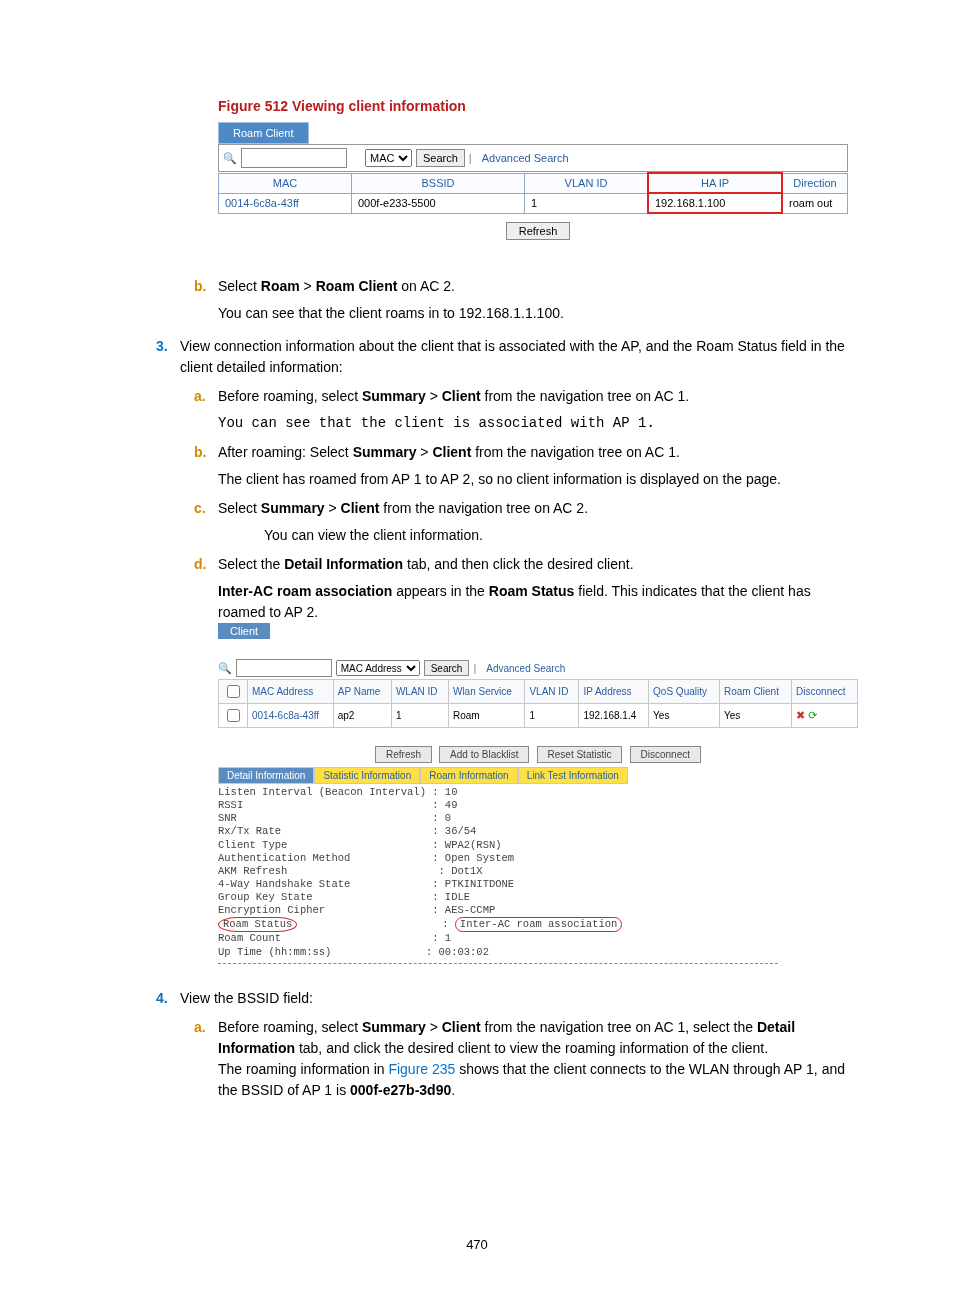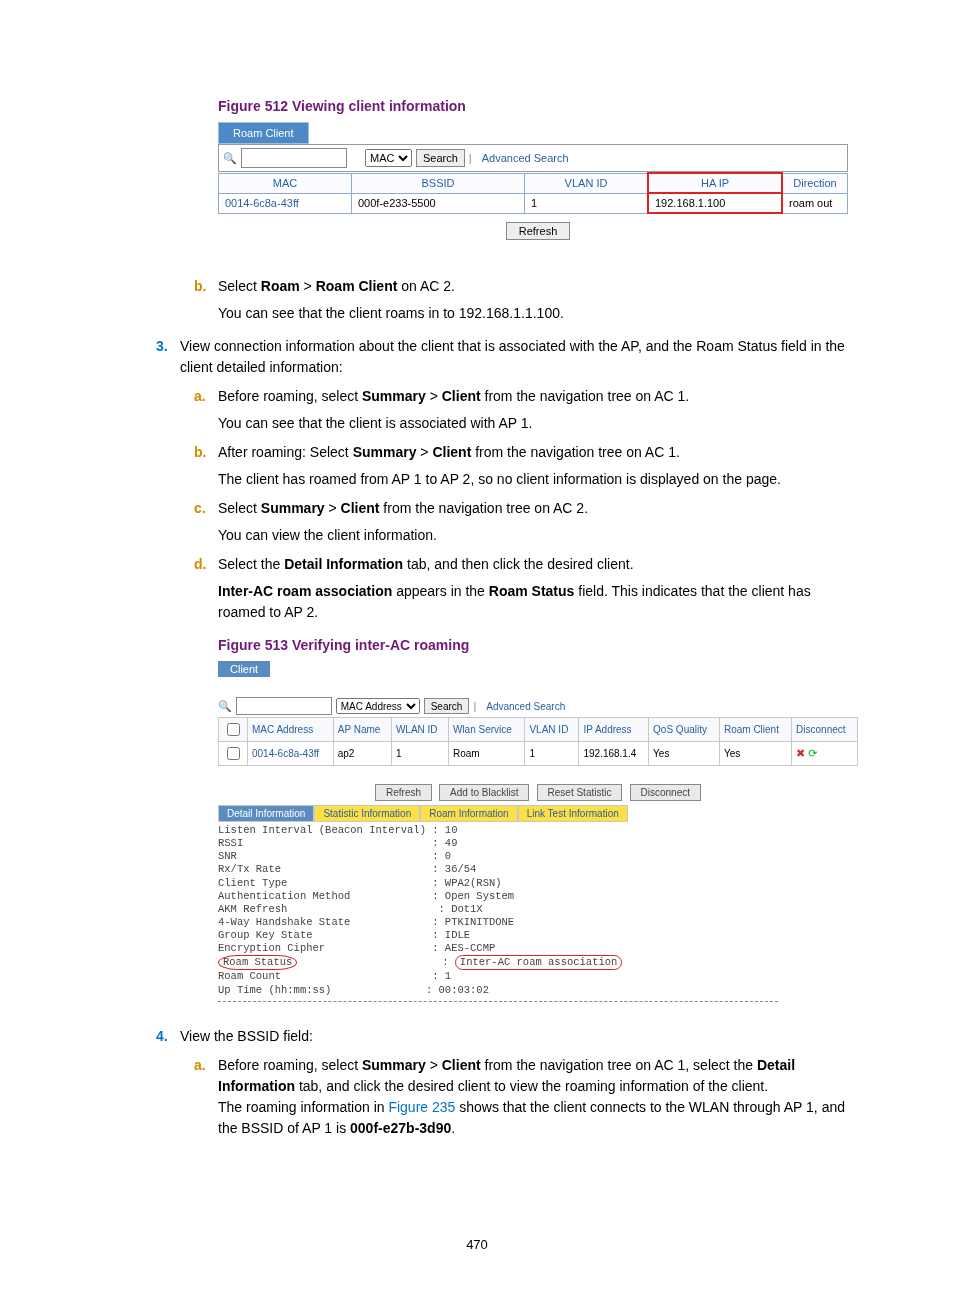--- a/index.html
+++ b/index.html
@@ -13,21 +13,21 @@
     color: #000;
   }
   .page {
     position: relative;
     width: 954px;
     height: 1296px;
     padding: 90px 100px 40px 156px;
     box-sizing: border-box;
   }
   .figure-title {
-    color: #701a75;
+    color: #b91c1c;
     font-weight: bold;
     font-size: 14px;
     margin: 8px 0 8px 62px;
   }
   
   .fig512 {
     margin-left: 62px;
     font-size: 11px;
     border-collapse: collapse;
     width: 640px;
@@ -250,51 +250,50 @@
 
   <div class="step-row">
     <span class="step-num">3.</span>
     <div class="step-content">View connection information about the client that is associated with the AP, and the Roam Status field in the client detailed information:</div>
   </div>
 
   <div class="sub-row">
     <span class="sub-letter">a.</span>
     <div class="sub-content">
       <span>Before roaming, select </span><span class="bold">Summary</span><span> &gt; </span><span class="bold">Client</span><span> from the navigation tree on AC 1.</span>
-      <div style="margin-top:6px;">You can see that the client is associated with AP 1.</div>
+      <div style="margin-top:6px;font-family:Liberation Mono, monospace;">You can see that the client is associated with AP 1.</div>
     </div>
   </div>
 
   <div class="sub-row">
     <span class="sub-letter">b.</span>
     <div class="sub-content">
       <span>After roaming: Select </span><span class="bold">Summary</span><span> &gt; </span><span class="bold">Client</span><span> from the navigation tree on AC 1.</span>
       <div style="margin-top:6px;">The client has roamed from AP 1 to AP 2, so no client information is displayed on the page.</div>
     </div>
   </div>
 
   <div class="sub-row">
     <span class="sub-letter">c.</span>
     <div class="sub-content">
       <span>Select </span><span class="bold">Summary</span><span> &gt; </span><span class="bold">Client</span><span> from the navigation tree on AC 2.</span>
-      <div style="margin-top:6px;">You can view the client information.</div>
+      <div style="margin-top:6px;margin-left:46px;">You can view the client information.</div>
     </div>
   </div>
 
   <div class="sub-row">
     <span class="sub-letter">d.</span>
     <div class="sub-content">
       <span>Select the </span><span class="bold">Detail Information</span><span> tab, and then click the desired client.</span>
       <div style="margin-top:6px;">
         <span class="bold">Inter-AC roam association</span><span> appears in the </span><span class="bold">Roam Status</span><span> field. This indicates that the client has roamed to AP 2.</span>
       </div>
     </div>
   </div>
 
-  <div class="figure-title" style="margin-top:14px;">Figure 513 Verifying inter-AC roaming</div>
 
   <div class="fig513">
     <div class="tabbar513">Client</div>
 
     <div class="searchrow513">
       <span style="color:#888;">🔍</span>
       <input type="text" style="">
       <select>
         <option>MAC Address</option>
       </select>

